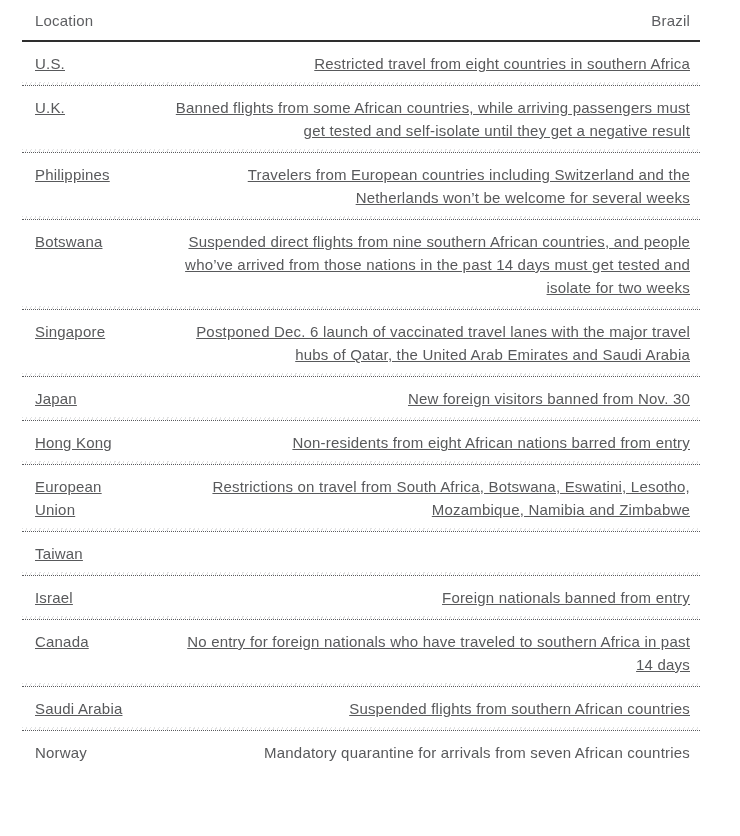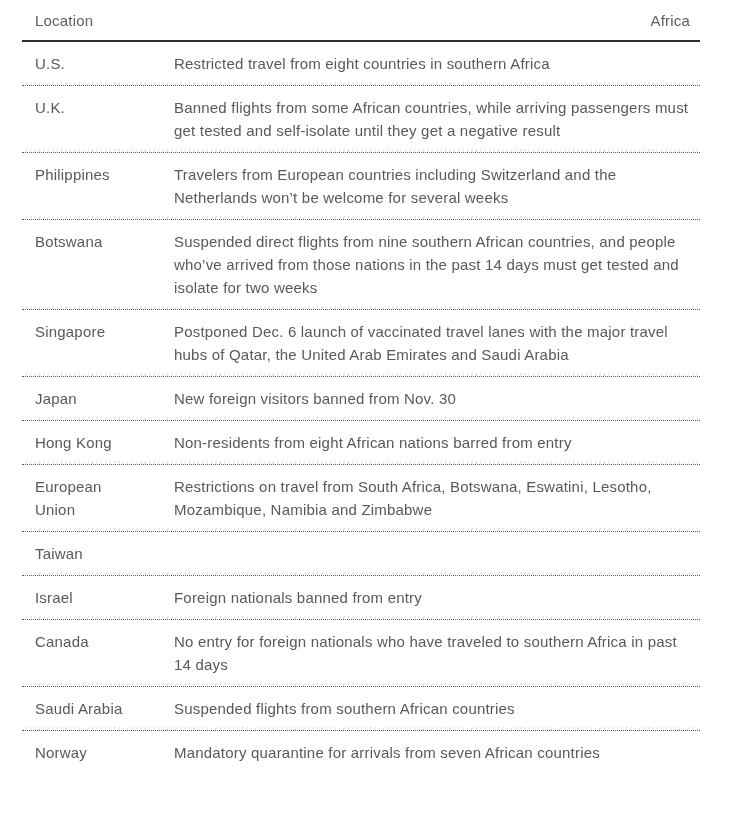--- a/index.html
+++ b/index.html
@@ -26,51 +26,51 @@
   }
   .thead .th-action { text-align: right; }
   .row {
     display: flex;
     justify-content: space-between;
     padding: 10px 10px 10px 13px;
     position: relative;
     line-height: 23px;
   }
   
-  .row:not(:last-child) { border-bottom: 1px dotted #5a5b5e; }
+  .row:not(:last-child) { border-bottom: 1px dotted #5a5b5e; text-decoration: underline; }
   .row:not(:last-child)::after {
     content: "";
     position: absolute;
     left: 0; right: 0; bottom: 0;
     height: 3px;
     background: repeating-linear-gradient(
       115deg,
       rgba(120,121,124,0.22) 0px, rgba(120,121,124,0.22) 1px,
       transparent 1px, transparent 4px
     );
     pointer-events: none;
   }
   .cell-location {
     width: 92px;
     flex: 0 0 92px;
     text-align: left;
   }
   .cell-action {
     width: 516px;
     flex: 0 0 516px;
-    text-align: left;
+    text-align: right;
   }
 </style>
 </head>
 <body>
 
 <div class="table-wrap">
   <div class="thead">
     <div class="th-location">Location</div>
-    <div class="th-action">Africa</div>
+    <div class="th-action">Brazil</div>
   </div>
   <div id="tbody">
   <div class="row">
     <div class="cell-location">U.S.</div>
     <div class="cell-action">Restricted travel from eight countries in southern Africa</div>
   </div>
 
   <div class="row">
     <div class="cell-location">U.K.</div>
     <div class="cell-action">Banned flights from some African countries, while arriving passengers must get tested and self-isolate until they get a negative result</div>

